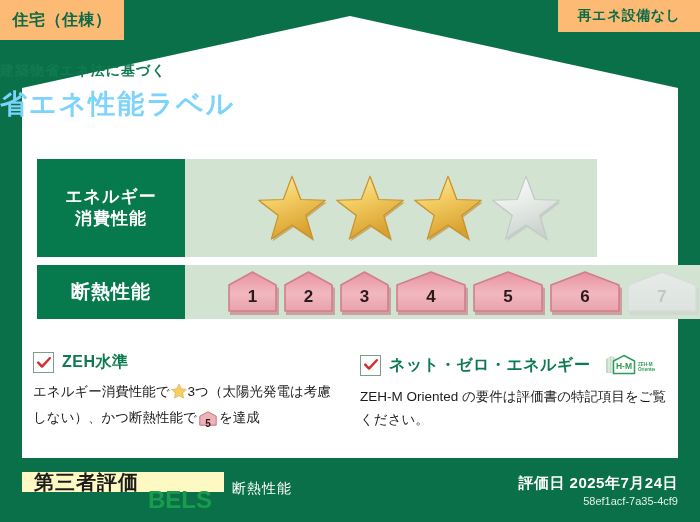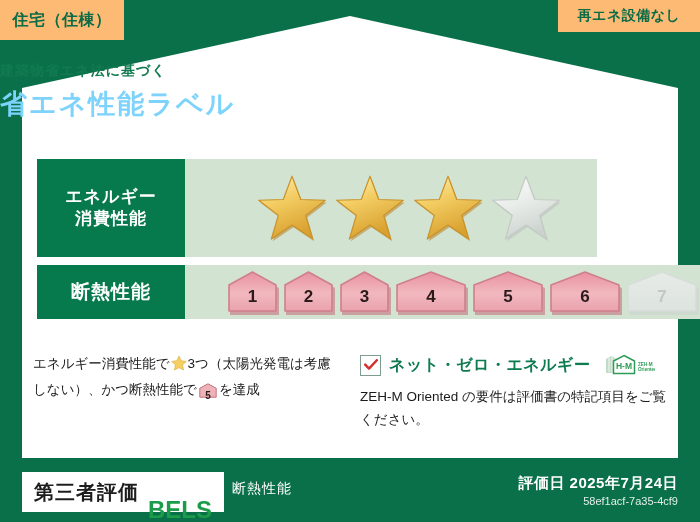--- a/index.html
+++ b/index.html
@@ -85,21 +85,21 @@
   .inline-house{display:inline-block;vertical-align:-4px;margin:0 2px;position:relative;}
   .inline-house span{
     position:absolute;left:0;right:0;bottom:1px;text-align:center;
     font-size:10px;font-weight:bold;color:#2a1a1a;
   }
   .zehm-logo{display:inline-flex;align-items:center;margin-left:5px;vertical-align:-7px;}
 
   
   #footer{position:absolute;left:0;top:462px;width:700px;height:60px;}
   #bels-box{
-    position:absolute;left:22px;top:10px;height:40px;background:#ffffff;
+    position:absolute;left:22px;top:10px;height:20px;background:#fef9c3;
     display:flex;align-items:center;padding:0 12px;box-sizing:border-box;
   }
   #bels-jp{font-size:20px;font-weight:bold;color:#1d1d1d;letter-spacing:1px;}
   #bels-en{font-size:24px;font-weight:bold;color:#1a9c4a;letter-spacing:0px;margin-left:9px;margin-top:35px;}
   #building-name{
     position:absolute;left:232px;top:18px;color:#ffffff;font-size:14px;letter-spacing:1px;
   }
   #eval-date{
     position:absolute;right:22px;top:12px;color:#ffffff;font-size:15px;
     font-weight:bold;letter-spacing:.5px;text-align:right;
@@ -284,20 +284,28 @@
             </defs>
             <polygon points="38,4 73,17 73,44 3,44 3,17" fill="#ccd3ce" opacity="0.6" transform="translate(2,2)"></polygon>
             <polygon points="38,3 72,16 72,42 4,42 4,16" fill="url(#hg6)" stroke="#d6dcd8" stroke-width="1.6" stroke-linejoin="round"></polygon>
           </svg>
           <span>7</span>
         </div>
       </div>
   </div>
 
   <div class="crit" id="crit-left">
+    <div class="crit-head">
+      <span class="checkbox">
+        <svg width="14" height="12" viewBox="0 0 14 12">
+            <path d="M1.2 5.6 L5 9.6 L12.8 1.2" stroke="#d32f2f" stroke-width="2.4" fill="none" stroke-linecap="round" stroke-linejoin="round"></path>
+          </svg>
+      </span>
+      <span class="crit-title">ZEH水準</span>
+    </div>
     <div class="crit-body">
       <span>エネルギー消費性能で</span><span class="inline-star"><svg width="16" height="16" viewBox="0 0 24 24">
             <polygon points="12,1.5 15.4,8.6 23,9.6 17.4,15 18.8,22.6 12,19 5.2,22.6 6.6,15 1,9.6 8.6,8.6" fill="#f5cf62" stroke="#d9a93a" stroke-width="0.9"></polygon>
           </svg></span><span>3つ（太陽光発電は考慮しない）、かつ断熱性能で</span><span class="inline-house"><svg width="18" height="15" viewBox="0 0 18 15">
             <polygon points="9,0.8 17.2,5.2 17.2,14.2 0.8,14.2 0.8,5.2" fill="#eeb2b9" stroke="#c4737f" stroke-width="1"></polygon>
           </svg><span>5</span></span><span>を達成</span>
     </div>
   </div>
 
   <div class="crit" id="crit-right">

